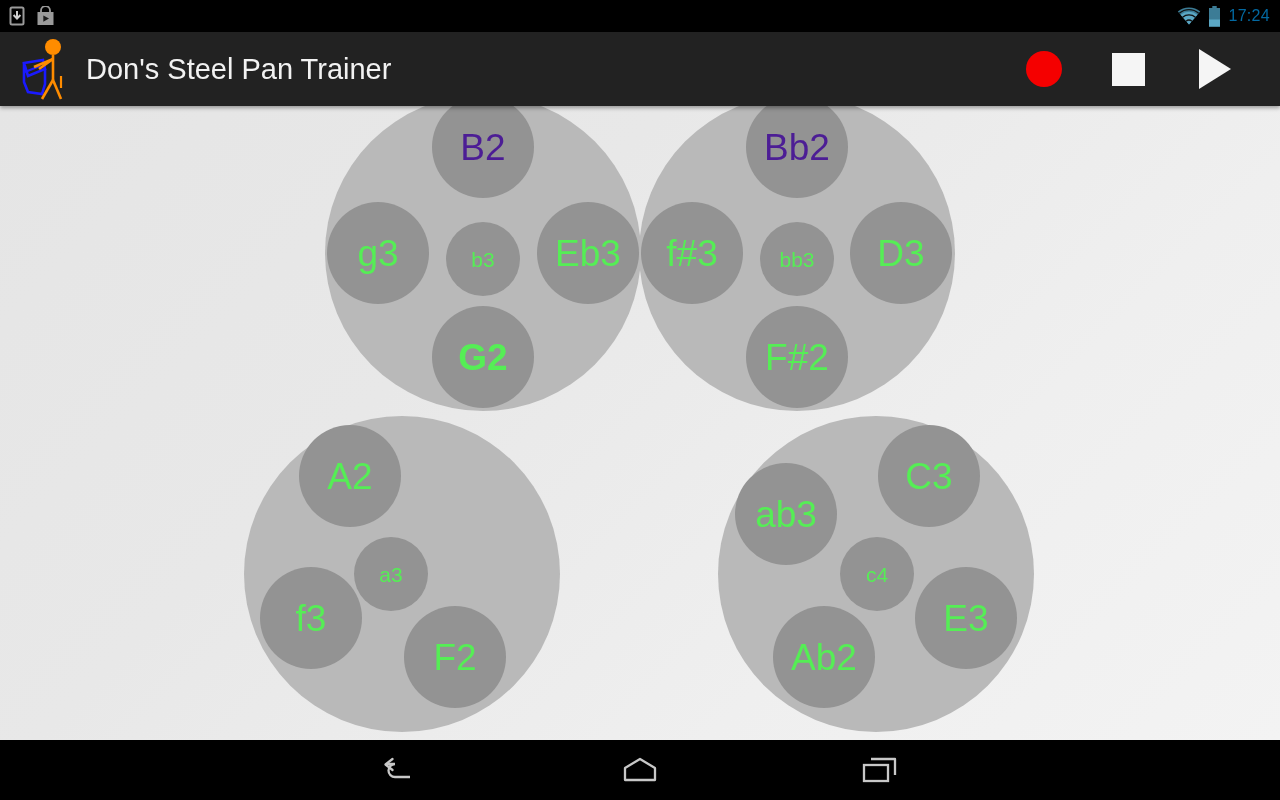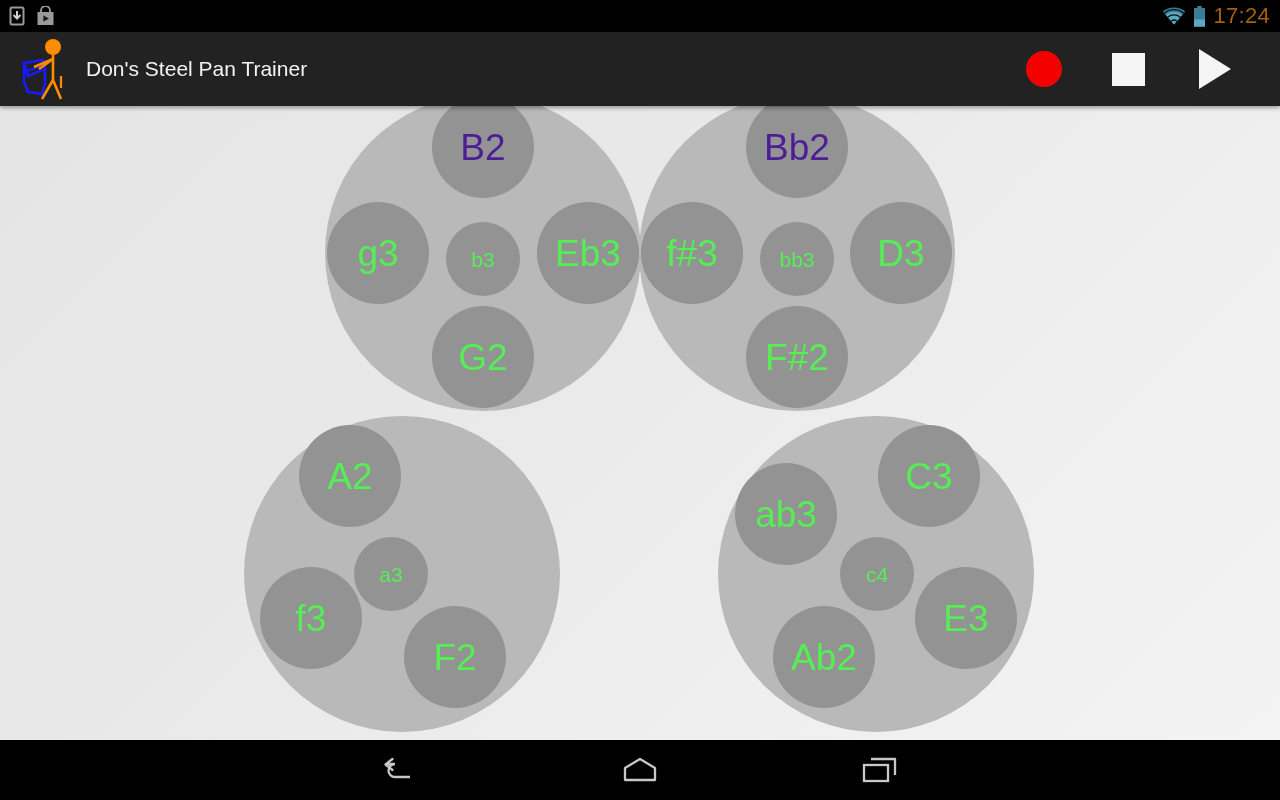--- a/index.html
+++ b/index.html
@@ -39,22 +39,22 @@
     gap: 10px;
   }
   .status-right {
     margin-left: auto;
     display: flex;
     align-items: center;
     gap: 7px;
   }
   .sb-icon { display: block; }
   #status-clock {
-    color: #a16207;
-    font-size: 22px;
+    color: #0369a1;
+    font-size: 16px;
     letter-spacing: 0.3px;
     line-height: 1;
     padding-bottom: 1px;
   }
 
   
   #action-bar {
     position: absolute;
     left: 0; top: 32px;
     width: 1280px; height: 74px;
@@ -66,21 +66,21 @@
     box-shadow: 0 2px 4px rgba(0,0,0,0.35);
     z-index: 5;
   }
   #app-logo {
     width: 62px; height: 66px;
     flex: none;
     display: block;
   }
   #app-title {
     color: #f2f2f2;
-    font-size: 21px;
+    font-size: 29px;
     margin-left: 12px;
     font-weight: normal;
     white-space: nowrap;
   }
   .ab-actions {
     margin-left: auto;
     display: flex;
     align-items: center;
   }
   .ab-btn {
@@ -232,21 +232,21 @@
       </div>
     </div>
   </div>
 
   <div id="content">
       <div class="pan" style="left: 325px; top: -11px; width: 316px; height: 316px; background: rgb(185, 185, 185);"></div>
       <div class="note big" style="left: 432px; top: -10px; width: 102px; height: 102px; background: rgb(147, 147, 147); color: #4c1d95;">B2</div>
       <div class="note big" style="left: 327px; top: 96px; width: 102px; height: 102px; background: rgb(147, 147, 147); color: rgb(85, 238, 85);">g3</div>
       <div class="note small" style="left: 446px; top: 116px; width: 74px; height: 74px; background: rgb(147, 147, 147); color: rgb(85, 238, 85);">b3</div>
       <div class="note big" style="left: 537px; top: 96px; width: 102px; height: 102px; background: rgb(147, 147, 147); color: rgb(85, 238, 85);">Eb3</div>
-      <div class="note big" style="left: 432px; top: 200px; width: 102px; height: 102px; background: rgb(147, 147, 147); color: rgb(85, 238, 85);">G2</div>
+      <div class="note big" style="left: 432px; top: 200px; width: 102px; height: 102px; background: rgb(147, 147, 147); color: rgb(85, 238, 85); font-weight: bold;">G2</div>
       <div class="pan" style="left: 639px; top: -11px; width: 316px; height: 316px; background: rgb(185, 185, 185);"></div>
       <div class="note big" style="left: 746px; top: -10px; width: 102px; height: 102px; background: rgb(147, 147, 147); color: #4c1d95; text-align: right;">Bb2</div>
       <div class="note big" style="left: 641px; top: 96px; width: 102px; height: 102px; background: rgb(147, 147, 147); color: rgb(85, 238, 85);">f#3</div>
       <div class="note small" style="left: 760px; top: 116px; width: 74px; height: 74px; background: rgb(147, 147, 147); color: rgb(85, 238, 85); text-align: right;">bb3</div>
       <div class="note big" style="left: 850px; top: 96px; width: 102px; height: 102px; background: rgb(147, 147, 147); color: rgb(85, 238, 85);">D3</div>
       <div class="note big" style="left: 746px; top: 200px; width: 102px; height: 102px; background: rgb(147, 147, 147); color: rgb(85, 238, 85);">F#2</div>
       <div class="pan" style="left: 244px; top: 310px; width: 316px; height: 316px; background: rgb(185, 185, 185);"></div>
       <div class="note big" style="left: 299px; top: 319px; width: 102px; height: 102px; background: rgb(147, 147, 147); color: rgb(85, 238, 85);">A2</div>
       <div class="note small" style="left: 354px; top: 431px; width: 74px; height: 74px; background: rgb(147, 147, 147); color: rgb(85, 238, 85);">a3</div>
       <div class="note big" style="left: 260px; top: 461px; width: 102px; height: 102px; background: rgb(147, 147, 147); color: rgb(85, 238, 85);">f3</div>

